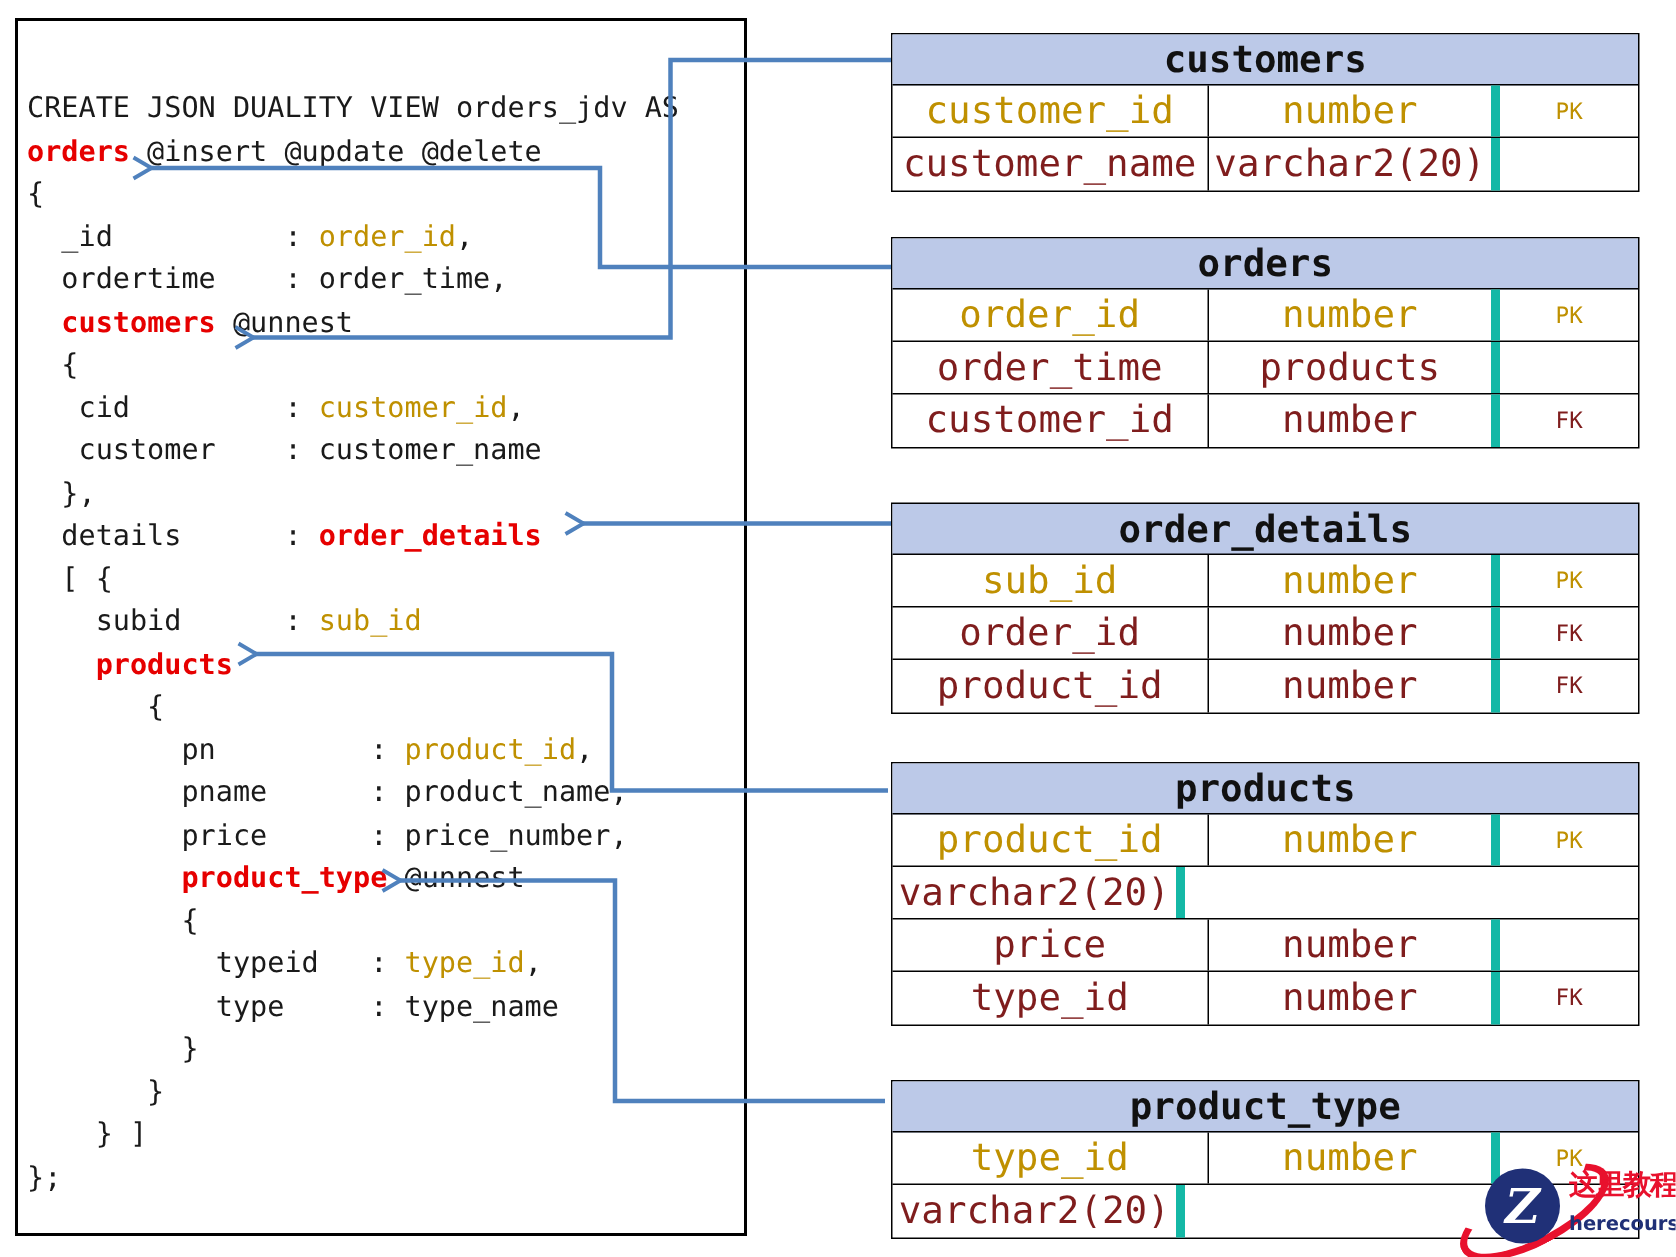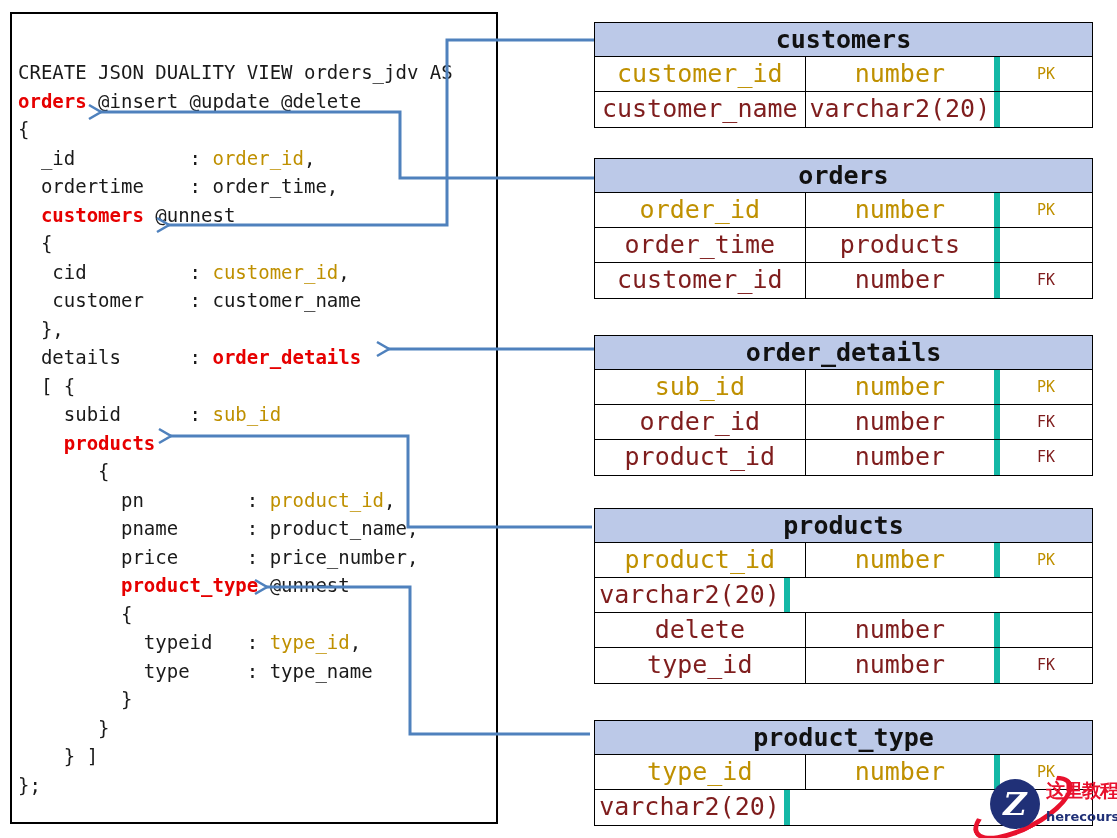--- a/index.html
+++ b/index.html
@@ -135,21 +135,21 @@
       <div class="tbl-row gold">
         <div class="cell c1">product_id</div>
         <div class="cell c2">number</div>
         <div class="cell c3">PK</div>
       </div>
       <div class="tbl-row">
         <div class="cell c2">varchar2(20)</div>
         <div class="cell c3"></div>
       </div>
       <div class="tbl-row">
-        <div class="cell c1">delete</div>
+        <div class="cell c1">price</div>
         <div class="cell c2">number</div>
         <div class="cell c3"></div>
       </div>
       <div class="tbl-row">
         <div class="cell c1">type_id</div>
         <div class="cell c2">number</div>
         <div class="cell c3">FK</div>
       </div>
     </div>
   <div class="db-table" style="top: 720px;">

